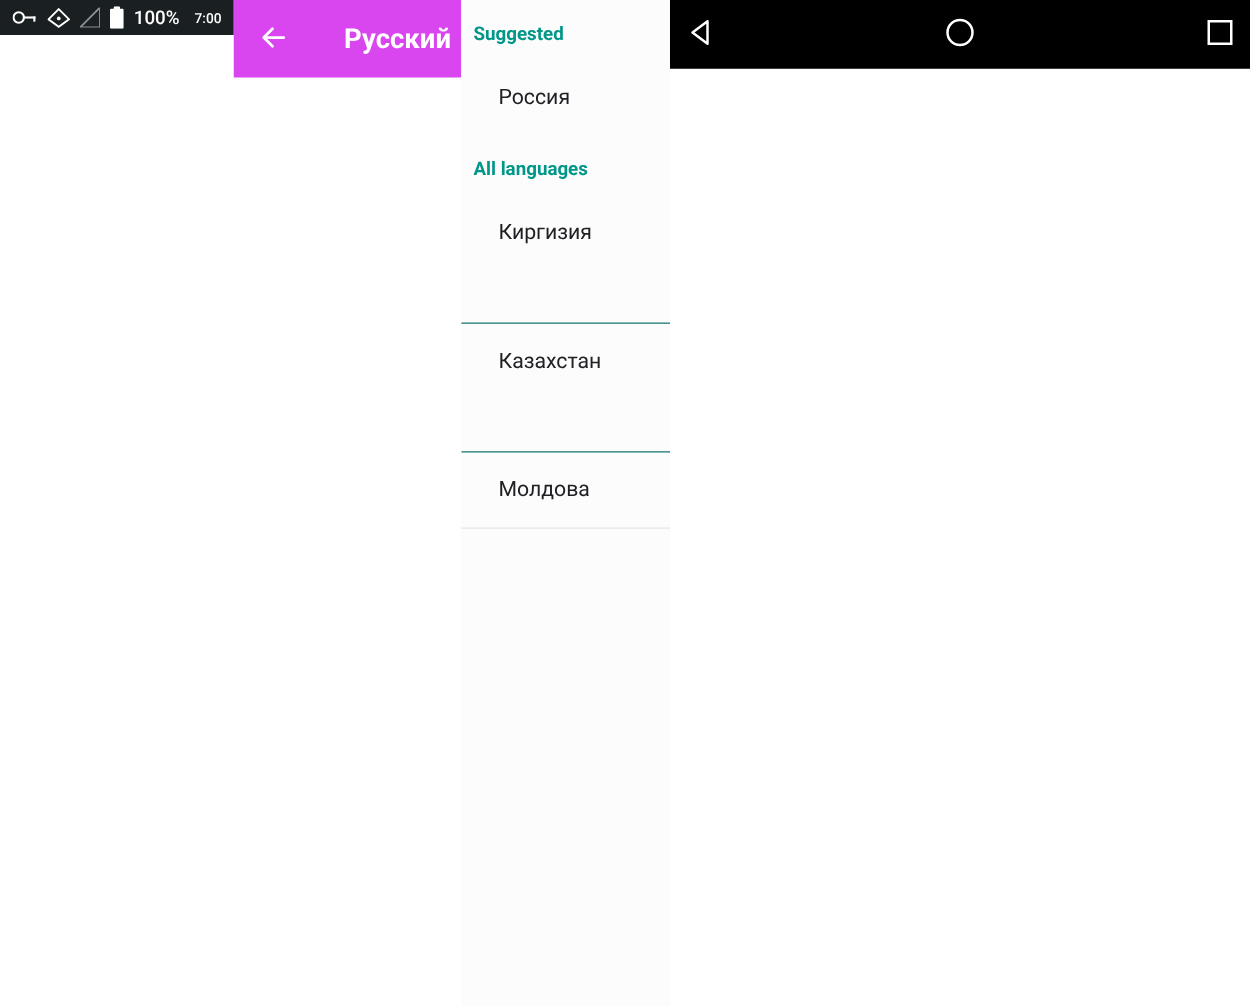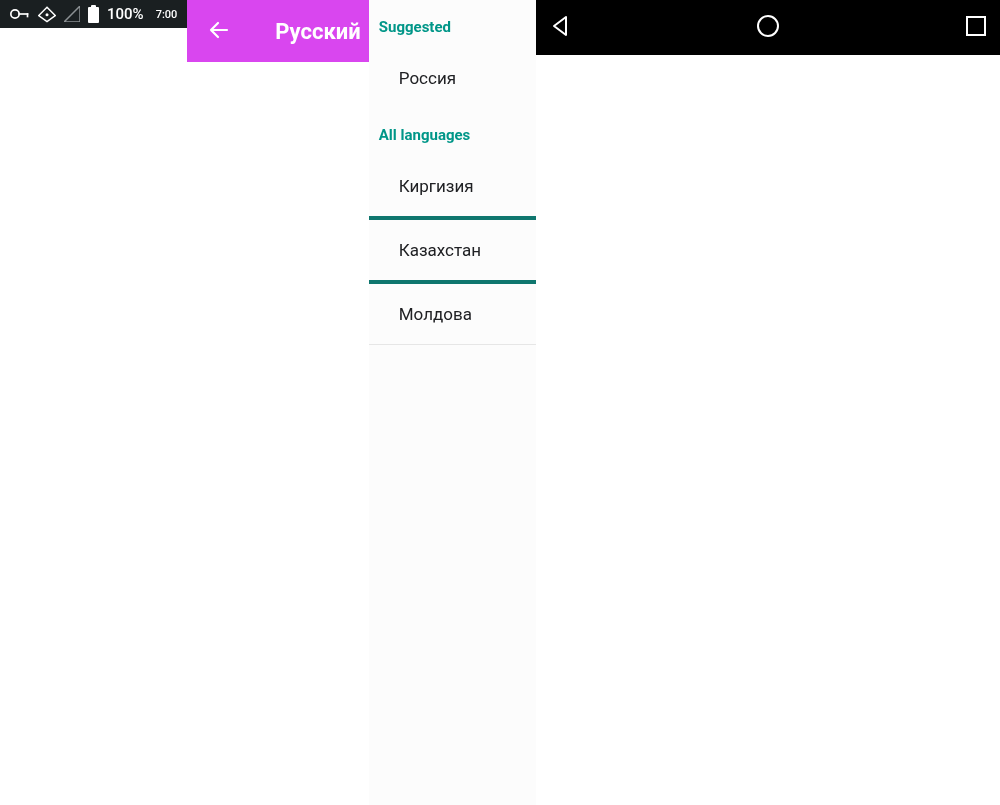--- a/index.html
+++ b/index.html
@@ -66,21 +66,21 @@
     font-size: 15px;
     font-weight: 700;
   }
   .list-item {
     padding: 20px 30px;
     color: #202124;
     font-size: 17px;
     background: transparent;
     cursor: pointer;
   }
-  .list-item + .list-item { border-top: 4px solid #0f766e; }
+  .list-item + .list-item { border-top: 1px solid #0f766e; margin-top: 42px; }
   .list-item.last-div { border-bottom: 1px solid #e6e6e6; }
 
   
   .nav-bar {
     height: 55px;
     background: #000000;
     display: flex;
     align-items: center;
     justify-content: center;
     gap: 160px;

